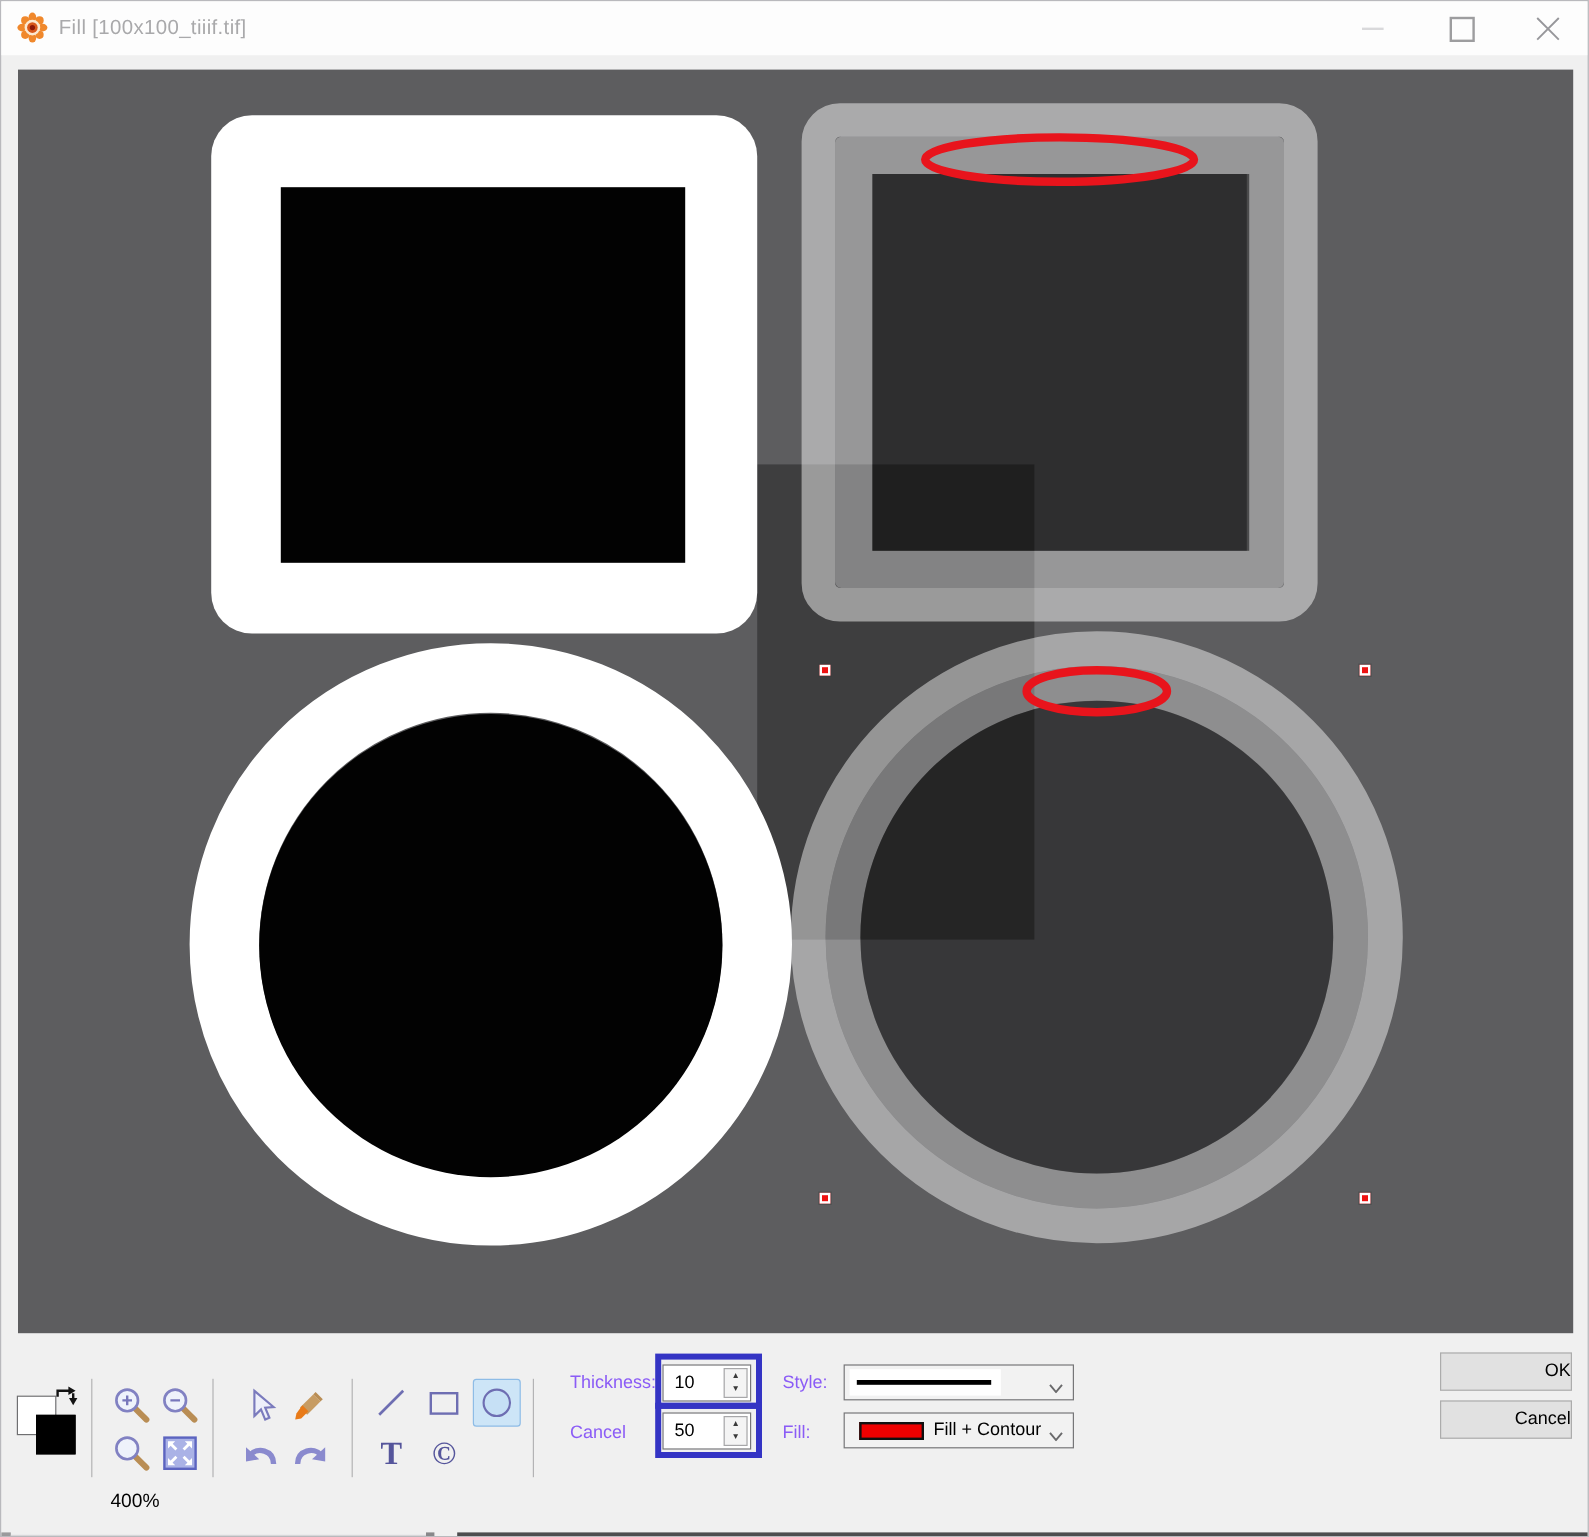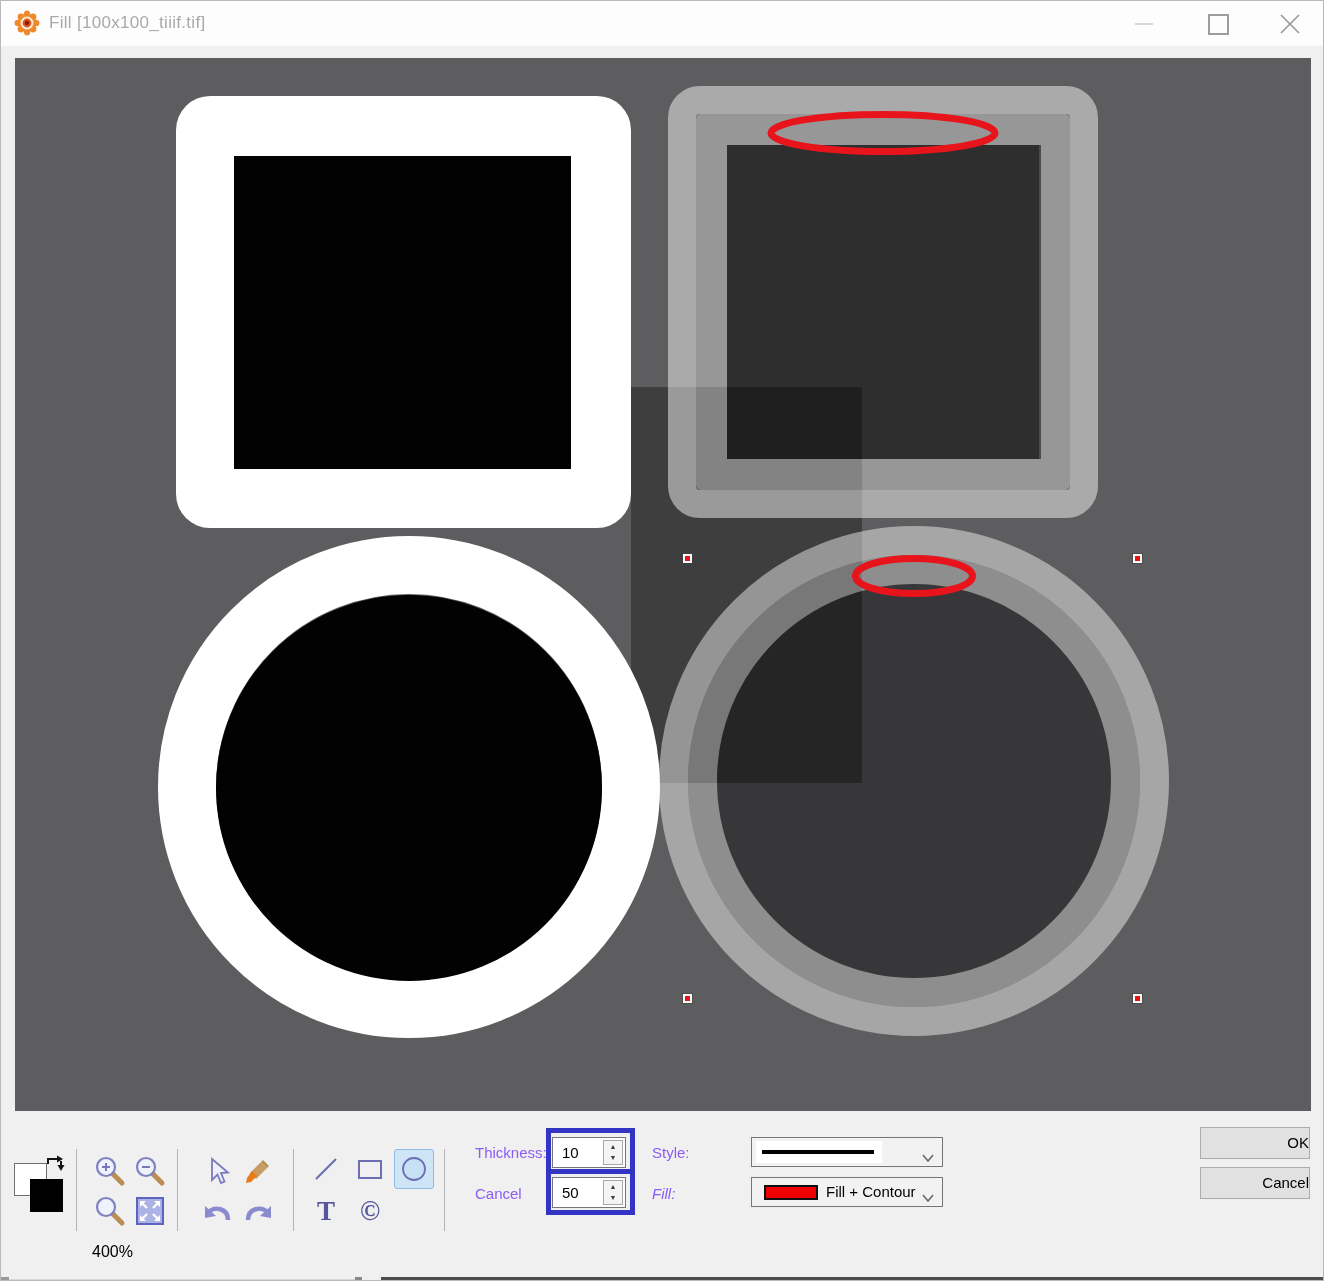--- a/index.html
+++ b/index.html
@@ -33,21 +33,21 @@
   .toolbtn.selected { background:#cde5f7; border:1px solid #8ebce6; }
   .glyph-tool { font-family:"Liberation Serif", serif; font-weight:bold; font-size:27px; color:#55559b; line-height:1; }
   .swatch { position:absolute; width:33px; height:33px; border:1px solid #6f6f71; }
   .label { position:absolute; font-size:15px; color:#8b5cf6; }
   .spinbox { position:absolute; width:74px; height:31px; background:#fff; border:1px solid #767678; }
   .spinbox input { position:absolute; left:0; top:0; width:50px; height:29px; border:0; outline:0; font-size:15px; font-family:"Liberation Sans",sans-serif; padding-left:9px; background:transparent; }
   .spinner { position:absolute; right:2px; top:2px; width:20px; height:25px; border:1px solid #a7a7a9; background:#f4f4f4; }
   .spinner .up, .spinner .dn { position:absolute; left:0; width:100%; height:12px; font-size:7px; line-height:12px; text-align:center; color:#3a3a3a; cursor:default; }
   .spinner .up { top:0; } .spinner .dn { bottom:0; }
   .bluebox { position:absolute; width:89px; height:46px; border:5px solid #3434c4; }
-  .dropdown { position:absolute; width:192px; height:30px; background:#f2f2f2; border:1px solid #767678;margin-left:48px; }
+  .dropdown { position:absolute; width:192px; height:30px; background:#f2f2f2; border:1px solid #767678; }
   .chev { position:absolute; right:8px; top:10px; }
   .btn { position:absolute; width:110px; height:32px; background:#e1e1e1; border:1px solid #acacac; font-size:15px; text-align:right; line-height:30px; }
   .zoomtext { position:absolute; left:91px; top:1242px; font-size:16px; }
 
   .bottom-strip { position:absolute; left:0; top:1276px; width:1324px; height:5px; background:#f0f0f0; }
   .bs-light { position:absolute; left:8px; top:2px; width:348px; height:2px; background:#d7d7d9; }
   .bs-dark  { position:absolute; left:380px; top:0; width:944px; height:5px; background:#4d4d4f; }
   .bs-tick  { position:absolute; left:354px; top:0; width:7px; height:5px; background:#88888a; }
   .bs-tick0 { position:absolute; left:0; top:0; width:8px; height:5px; background:#9a9a9c; }
 </style>
@@ -232,21 +232,21 @@
   <span class="abs" style="left:4px; top:3px; width:126px; height:22px; background:#ffffff;">
     <span class="abs" style="left:6px; top:9px; width:112px; height:4px; background:#000;"></span>
   </span>
   <span class="chev">
     <svg width="12" height="8" viewBox="0 0 12 8">
         <path d="M1 1 L6 7 L11 1" fill="none" stroke="#6a6a6c" stroke-width="1.6"></path>
       </svg>
   </span>
 </div>
 
-<span class="label" style="left:651px; top:1184px;font-style:italic;">Fill:</span>
+<span class="label" style="left:651px; top:1184px;">Fill:</span>
 <div class="dropdown" style="left:702px; top:1176px;">
   <span class="abs" style="left:12px; top:7px; width:54px; height:15px; background:#ee0000; border:2px solid #101010;"></span>
   <span class="abs" style="left:74px; top:5px; font-size:15px;">Fill + Contour</span>
   <span class="chev">
     <svg width="12" height="8" viewBox="0 0 12 8">
         <path d="M1 1 L6 7 L11 1" fill="none" stroke="#6a6a6c" stroke-width="1.6"></path>
       </svg>
   </span>
 </div>
 

